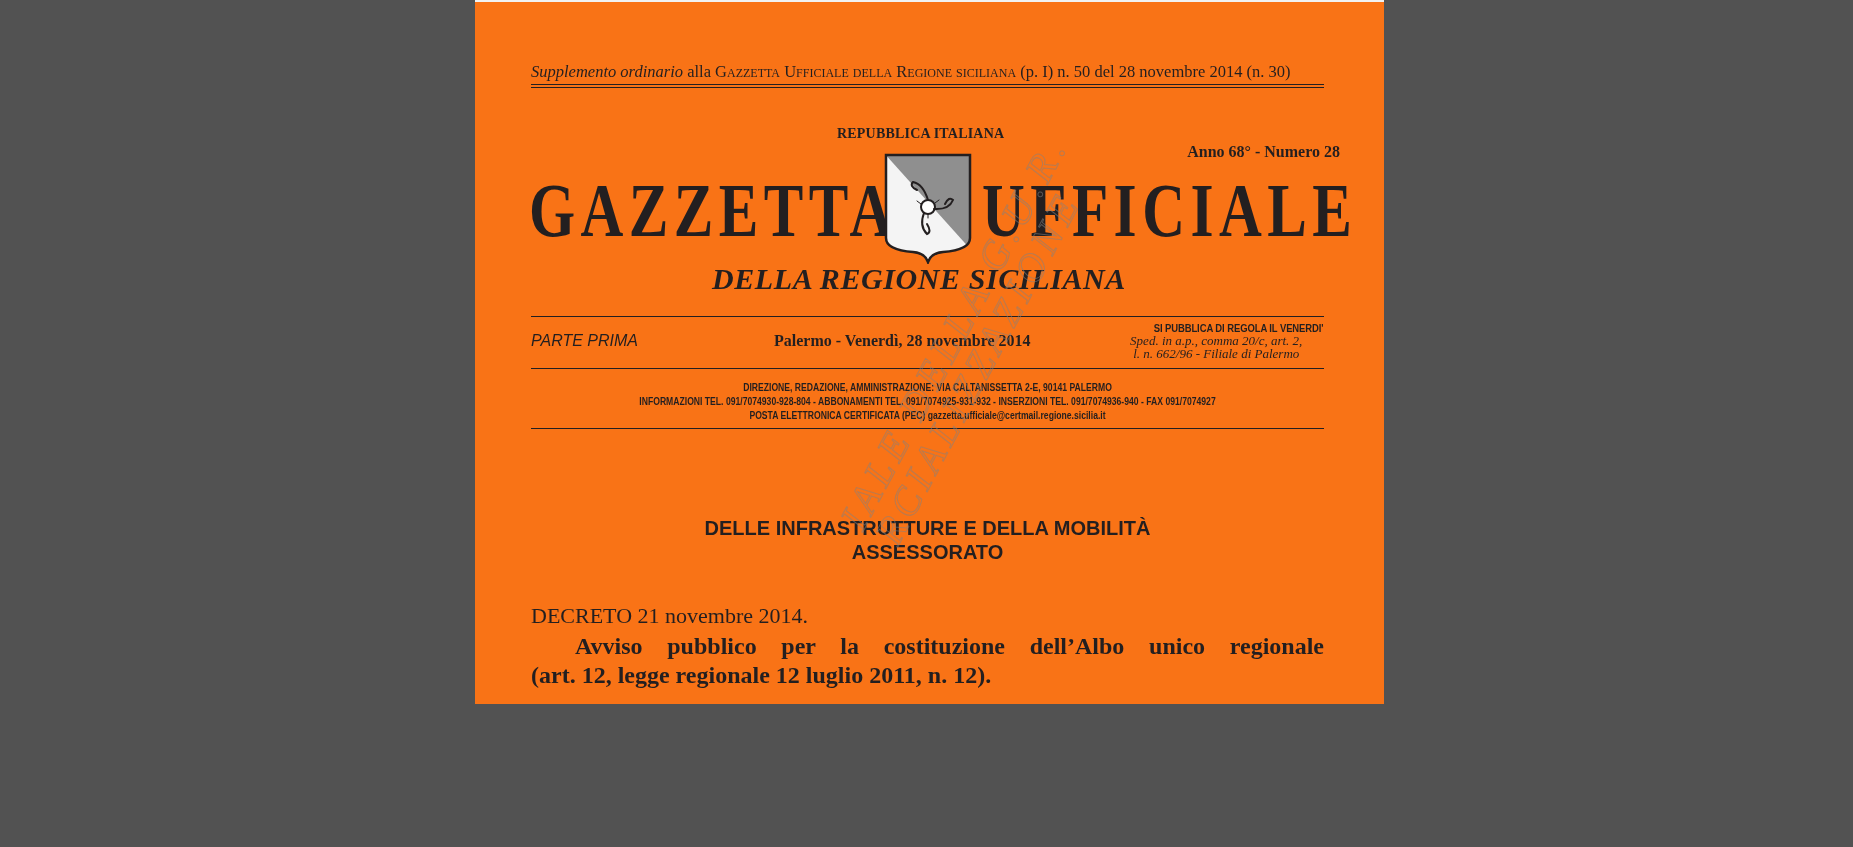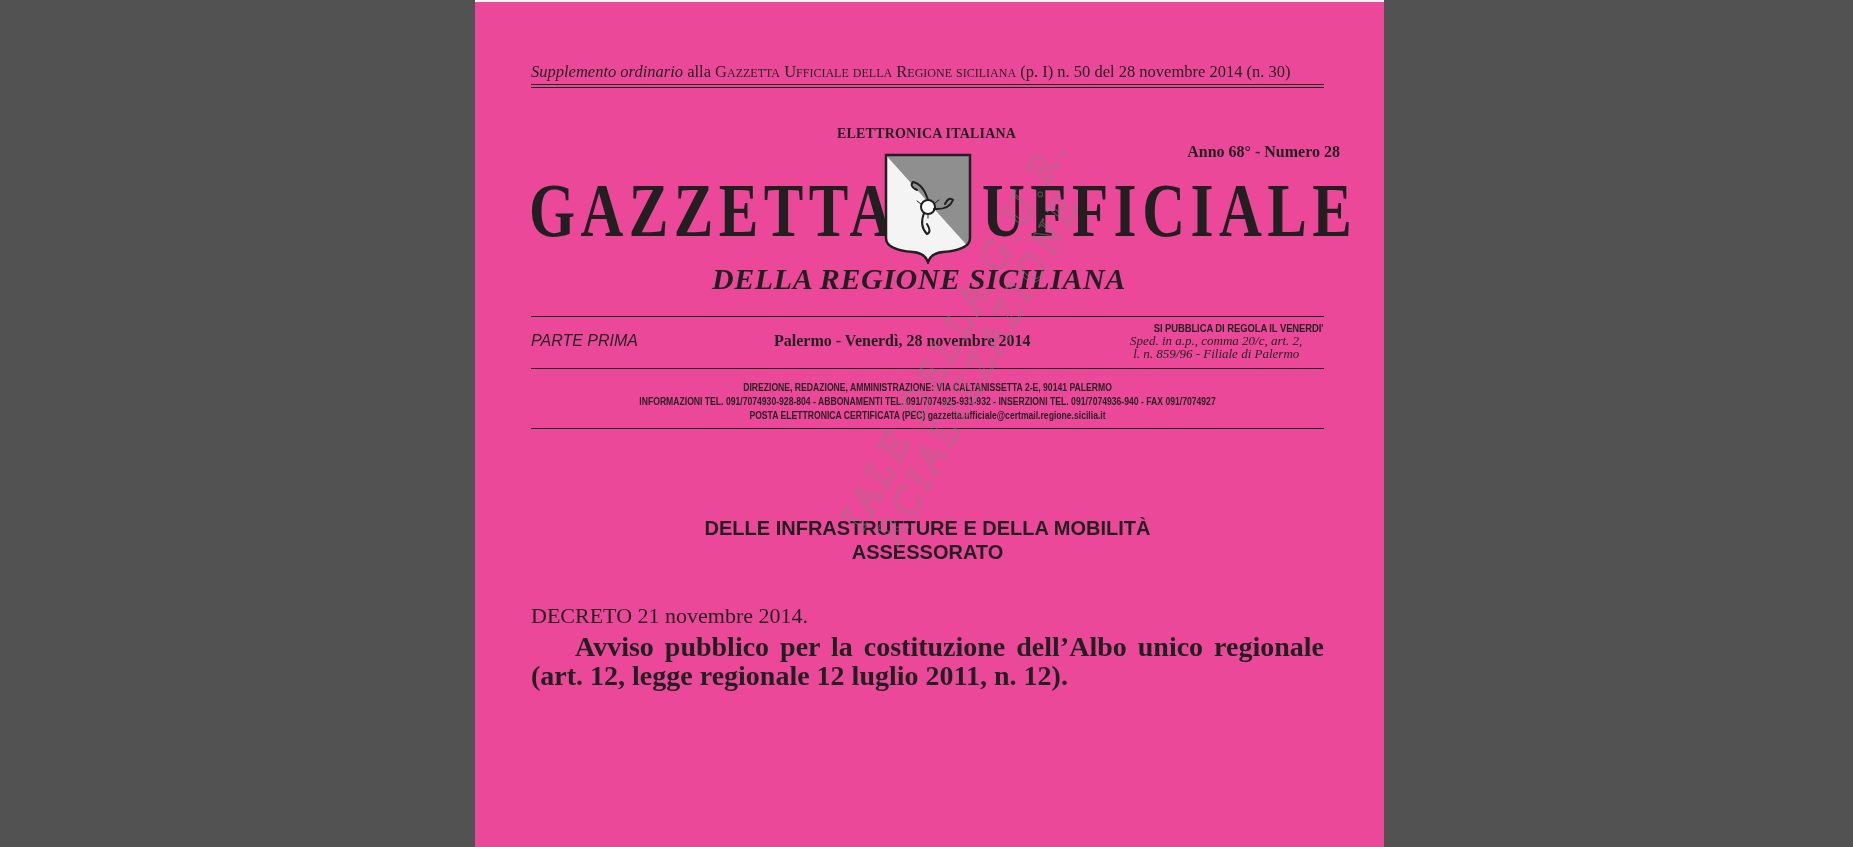--- a/index.html
+++ b/index.html
@@ -2,22 +2,22 @@
 <html><head>
 <meta charset="utf-8">
 <style>
   html, body { margin:0; padding:0; }
   body {
     width:1853px; height:847px; overflow:hidden;
     background:#525252; position:relative;
     font-family:"Liberation Serif", serif; color:#231f20;
   }
   .page {
-    position:absolute; left:475px; top:0; width:909px; height:847px;
-    background:#ec4899; overflow:hidden;
+    position:absolute; left:475px; top:0; width:909px; height:704px;
+    background:#f97316; overflow:hidden;
   }
   .page::before { content:""; position:absolute; left:0; top:0; width:100%; height:2px; background:#f2f2f2; }
   .abs { position:absolute; white-space:nowrap; }
 
   
   .running-header { left:56px; top:62px; width:793px; font-size:16.5px; line-height:20px; }
   .running-header i { font-style:italic; }
   .running-header .sc { font-variant:small-caps; }
   .dbl-rule { position:absolute; left:56px; width:793px; height:0; border-top:1px solid #231f20; }
 
@@ -42,21 +42,21 @@
   .publish-box { right:60px; top:322px; text-align:right; }
   .publish-box .p1 { font-family:"Liberation Sans", sans-serif; font-weight:bold; font-size:11px; transform:scaleX(0.86); transform-origin:right; letter-spacing:-0.1px; }
   .publish-box .p2 { font-style:italic; font-size:13px; line-height:13px; text-align:center; margin-right:18px; }
 
   .address { left:56px; top:380px; width:793px; text-align:center; font-family:"Liberation Sans", sans-serif; font-weight:bold; font-size:10.5px; line-height:14px; }
   .address div { transform:scaleX(0.82); transform-origin:center; }
 
   .assessorato { left:56px; top:516px; width:793px; text-align:center; font-family:"Liberation Sans", sans-serif; font-weight:bold; font-size:20px; line-height:24px; }
 
   .decreto { left:56px; top:603px; font-size:22px; }
-  .avviso { left:56px; top:632px; width:793px; font-size:28px; font-weight:bold; line-height:29px; white-space:normal; text-align:justify; }
+  .avviso { left:56px; top:632px; width:793px; font-size:24px; font-weight:bold; line-height:29px; white-space:normal; text-align:justify; }
   .avviso .line1 { display:block; padding-left:44px; text-align-last:justify; }
   .avviso .line2 { display:block; }
 
   
   .watermark {
     position:absolute; left:350px; top:300px; width:460px;
     transform:rotate(-62deg); transform-origin:left top;
     color:rgba(120,120,120,0.35); font-size:40px; font-style:italic; letter-spacing:6px;
     font-family:"Liberation Serif", serif; pointer-events:none; white-space:nowrap;
   }
@@ -66,21 +66,21 @@
 <body>
 
 <div class="page">
 
   <div class="abs running-header">
     <i>Supplemento ordinario</i><span> alla </span><span class="sc">Gazzetta Ufficiale della Regione siciliana</span><span> (p. I) n. 50 del 28 novembre 2014 (n. 30)</span>
   </div>
   <div class="dbl-rule" style="top:84px"></div>
   <div class="dbl-rule" style="top:87px"></div>
 
-  <div class="abs repubblica">ELETTRONICA ITALIANA</div>
+  <div class="abs repubblica">REPUBBLICA ITALIANA</div>
   <div class="abs anno">Anno 68° - Numero 28</div>
 
   <div class="abs title-word title-left">GAZZETTA</div>
 
   <svg class="shield" viewBox="0 0 90 112">
     <defs>
       <clipPath id="shieldclip">
           <path d="M3,3 H87 V86 Q87,98 60,100 Q48,101 45,110 Q42,101 30,100 Q3,98 3,86 Z"></path>
         </clipPath>
     </defs>
@@ -102,21 +102,21 @@
 
   <div class="abs subtitle">DELLA REGIONE SICILIANA</div>
 
   <div class="rule" style="top:316px"></div>
 
   <div class="abs parte">PARTE PRIMA</div>
   <div class="abs dateline">Palermo - Venerdì, 28 novembre 2014</div>
   <div class="abs publish-box">
     <div class="p1">SI PUBBLICA DI REGOLA IL VENERDI'</div>
     <div class="p2">Sped. in a.p., comma 20/c, art. 2,</div>
-    <div class="p2">l. n. 859/96 - Filiale di Palermo</div>
+    <div class="p2">l. n. 662/96 - Filiale di Palermo</div>
   </div>
 
   <div class="rule" style="top:368px"></div>
 
   <div class="abs address">
     <div>DIREZIONE, REDAZIONE, AMMINISTRAZIONE: VIA CALTANISSETTA 2-E, 90141 PALERMO</div>
     <div>INFORMAZIONI TEL. 091/7074930-928-804 - ABBONAMENTI TEL. 091/7074925-931-932 - INSERZIONI TEL. 091/7074936-940 - FAX 091/7074927</div>
     <div>POSTA ELETTRONICA CERTIFICATA (PEC) gazzetta.ufficiale@certmail.regione.sicilia.it</div>
   </div>
 

